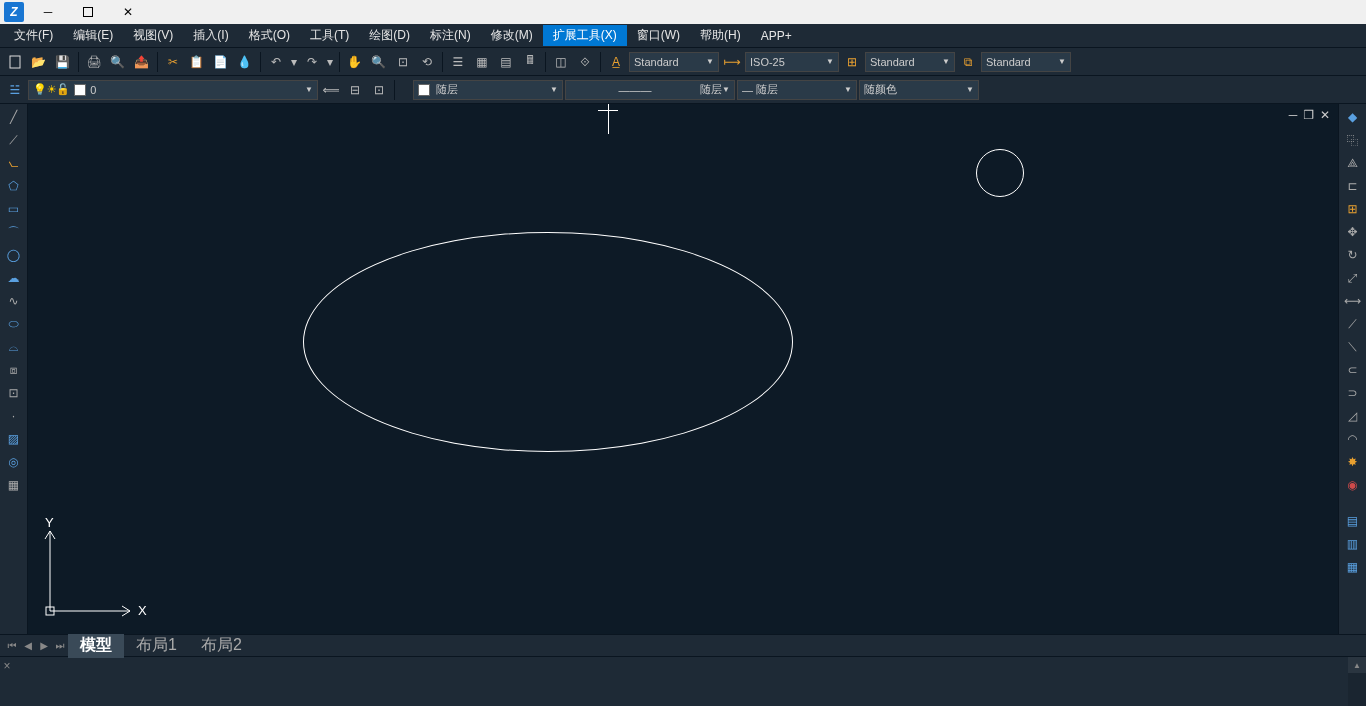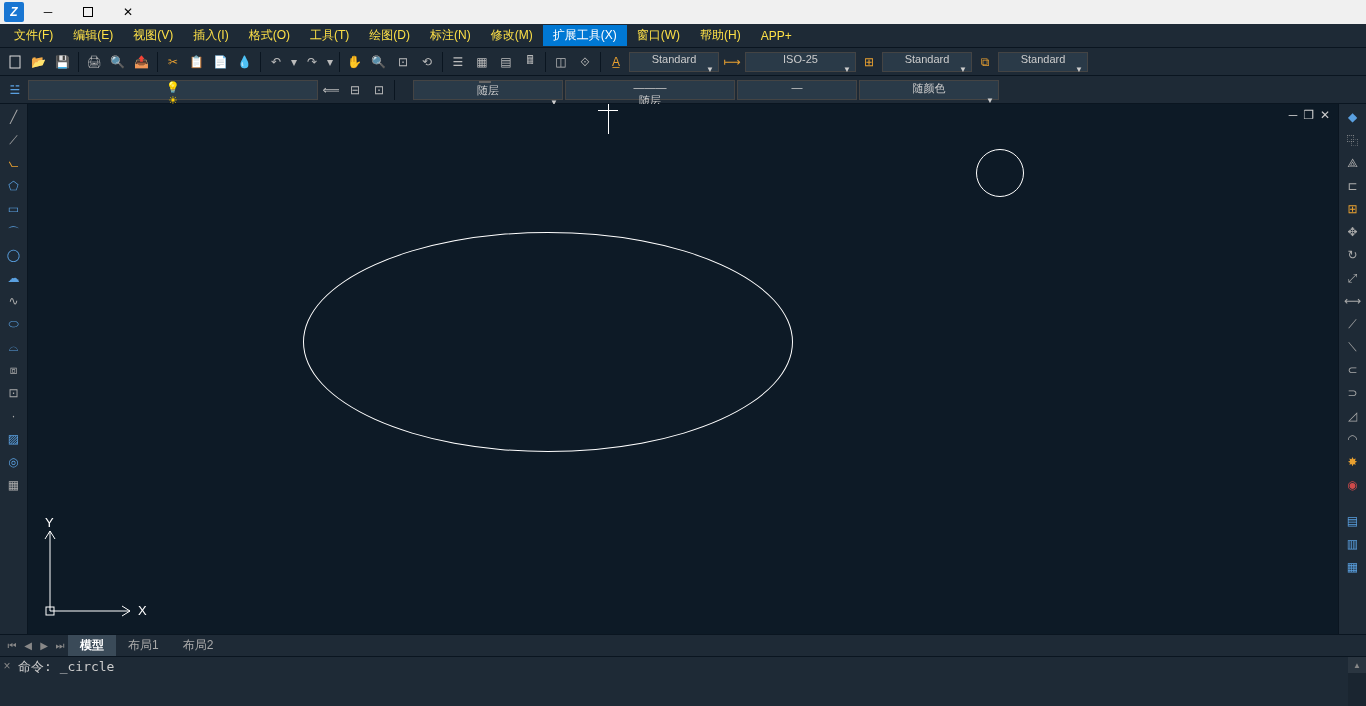--- a/index.html
+++ b/index.html
@@ -2,44 +2,44 @@
 <html><head>
 <meta charset="utf-8">
 <style>
 * { box-sizing: border-box; margin: 0; padding: 0; }
 body { font-family: "Microsoft YaHei", sans-serif; font-size: 12px; background: #1e2a36; color: #ccc; overflow: hidden; width: 1366px; height: 706px; }
 .titlebar { height: 24px; background: #f0f0f0; display: flex; align-items: center; color: #000; font-size: 12px; }
 .titlebar .app-icon { width: 20px; height: 20px; background: #1976d2; margin: 0 4px; display: flex; align-items: center; justify-content: center; color: #fff; font-style: italic; font-weight: bold; border-radius: 2px; }
 .titlebar .title { flex: 1; }
 .titlebar .win-btn { width: 40px; height: 24px; display: flex; align-items: center; justify-content: center; cursor: pointer; }
 .menubar { height: 24px; background: #1e2a36; display: flex; align-items: center; padding: 0 4px; border-bottom: 1px solid #0a1520; }
-.menubar .menu-item { padding: 2px 10px; color: #fde047; cursor: pointer; }
+.menubar .menu-item { padding: 2px 10px; color: #e5e5e5; cursor: pointer; }
 .menubar .menu-item.active { background: #0078d4; color: #fff; }
 .toolbar-row { height: 28px; background: #1e2a36; display: flex; align-items: center; padding: 2px 4px; border-bottom: 1px solid #0a1520; gap: 2px; }
 .tb-btn { width: 22px; height: 22px; display: flex; align-items: center; justify-content: center; cursor: pointer; color: #bbb; }
 .tb-sep { width: 1px; height: 20px; background: #0a1520; margin: 0 2px; }
-.dropdown { height: 20px; background: #2a3a48; border: 1px solid #444; color: #ccc; display: flex; align-items: center; padding: 0 4px; font-size: 11px; cursor: pointer; flex-direction: column; }
+.dropdown { height: 20px; background: #2a3a48; border: 1px solid #444; color: #ccc; display: flex; align-items: center; padding: 0 4px; font-size: 11px; cursor: pointer; }
 .dropdown .arrow { margin-left: auto; font-size: 8px; }
 .main-area { display: flex; height: 530px; }
 .side-toolbar { width: 28px; background: #1e2a36; display: flex; flex-direction: column; border-right: 1px solid #0a1520; padding-top: 2px; gap: 1px; }
 .side-toolbar.right { border-right: none; border-left: 1px solid #0a1520; }
 .side-btn { width: 24px; height: 22px; display: flex; align-items: center; justify-content: center; cursor: pointer; color: #aaa; margin: 0 auto; }
 .canvas-wrap { flex: 1; position: relative; background: #0d1a26; }
 .canvas-controls { position: absolute; top: 4px; right: 8px; display: flex; gap: 6px; color: #ccc; }
 .canvas-controls span { cursor: pointer; }
 .ellipse1 { position: absolute; left: 275px; top: 128px; width: 490px; height: 220px; border: 1px solid #fff; border-radius: 50%; }
 .circle1 { position: absolute; left: 948px; top: 45px; width: 48px; height: 48px; border: 1px solid #fff; border-radius: 50%; }
 .crosshair { position: absolute; left: 580px; top: 0px; }
 .crosshair .v { position: absolute; width: 1px; height: 30px; background: #fff; left: 0; top: 0; }
 .crosshair .h { position: absolute; width: 20px; height: 1px; background: #fff; left: -10px; top: 6px; }
 .ucs { position: absolute; left: 12px; bottom: 10px; color: #fff; font-size: 13px; }
 .ucs svg { stroke: #fff; fill: none; }
 .tabs-row { height: 22px; background: #1e2a36; display: flex; align-items: center; border-top: 1px solid #0a1520; padding-left: 4px; }
 .tab-nav-btn { width: 16px; height: 16px; display: flex; align-items: center; justify-content: center; cursor: pointer; color: #888; font-size: 10px; }
-.tab { padding: 2px 12px; cursor: pointer; color: #aaa; font-size: 12px; }
+.tab { padding: 2px 12px; cursor: pointer; color: #aaa; font-size: 16px; }
 .tab.active { background: #3a4a58; color: #fff; font-weight: bold; }
 .cmd-area { height: 78px; background: #1e2a36; display: flex; border-top: 1px solid #0a1520; }
 .cmd-close { width: 14px; display: flex; align-items: flex-start; justify-content: center; color: #888; padding-top: 2px; cursor: pointer; }
 .cmd-text { flex: 1; font-family: Consolas, monospace; font-size: 13px; color: #ccc; padding: 2px 4px; overflow: hidden; }
 .cmd-text .line { white-space: nowrap; line-height: 16px; }
 .cmd-scroll { width: 18px; background: #2a3540; display: flex; flex-direction: column; }
 .cmd-scroll-btn { height: 16px; display: flex; align-items: center; justify-content: center; font-size: 8px; color: #888; cursor: pointer; }
 .cmd-scroll-track { flex: 1; background: #1a2530; }
 @keyframes blink { 50% { opacity: 0; } }
 .sq-icon { display: inline-block; border: 1px solid currentColor; }
@@ -108,21 +108,21 @@
   <div class="tb-sep"></div>
   <div class="tb-btn">◫</div>
   <div class="tb-btn">⟐</div>
   <div class="tb-sep"></div>
   <div class="tb-btn" style="color:#e8a030">A̲</div>
   <div class="dropdown" style="width:90px">
       <span>Standard</span>
       <span class="arrow">▼</span>
     </div>
   <div class="tb-btn" style="color:#e8a030">⟼</div>
-  <div class="dropdown" style="width:111px">
+  <div class="dropdown" style="width:94px">
       <span>ISO-25</span>
       <span class="arrow">▼</span>
     </div>
   <div class="tb-btn" style="color:#e8a030">⊞</div>
   <div class="dropdown" style="width:90px">
       <span>Standard</span>
       <span class="arrow">▼</span>
     </div>
   <div class="tb-btn" style="color:#e8a030">⧉</div>
   <div class="dropdown" style="width:90px">
@@ -153,21 +153,21 @@
   </div>
   <div class="dropdown" style="width:170px">
     <span style="flex:1;text-align:center">———</span>
     <span>随层</span>
       <span class="arrow">▼</span>
   </div>
   <div class="dropdown" style="width:120px">
     <span>—</span>&nbsp;
     <span>随层</span><span class="arrow">▼</span>
   </div>
-  <div class="dropdown" style="width:140px">
+  <div class="dropdown" style="width:120px">
     <span>随颜色</span>
       <span class="arrow">▼</span>
   </div>
 </div>
 
 <div class="main-area">
   <div class="side-toolbar">
     <div class="side-btn">╱</div>
     <div class="side-btn">⟋</div>
     <div class="side-btn" style="color:#e8a030">⦦</div>
@@ -246,21 +246,20 @@
       <div class="tab active">模型</div>
       <div class="tab">布局1</div>
       <div class="tab">布局2</div>
     </div>
 </div>
 
 <div class="cmd-area">
   <div class="cmd-close">×</div>
   <div class="cmd-text">
     <div id="cmd-lines">
-        <div class="line">命令: _circle</div>
       </div>
 
   </div>
   <div class="cmd-scroll">
     <div class="cmd-scroll-btn">▲</div>
     <div class="cmd-scroll-track"></div>
     <div class="cmd-scroll-btn">▼</div>
 
   </div>
 </div>

